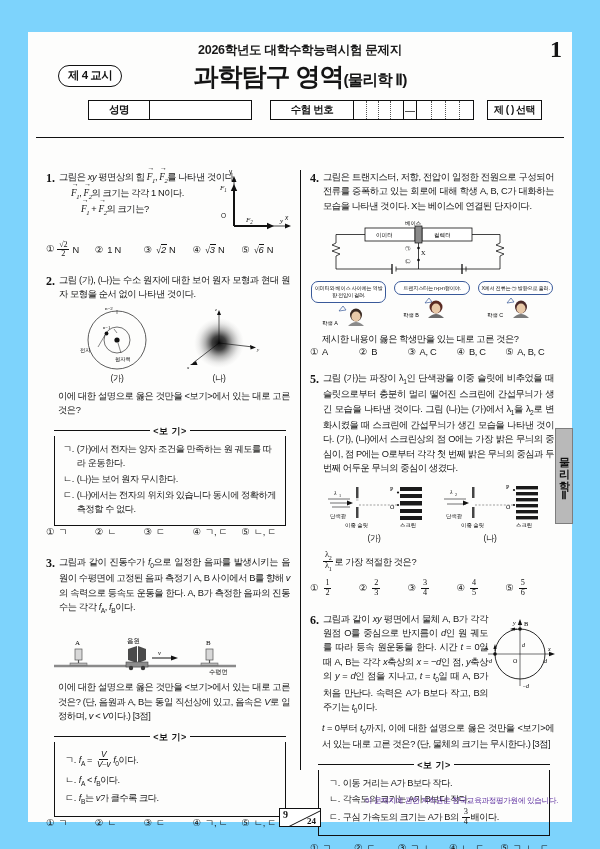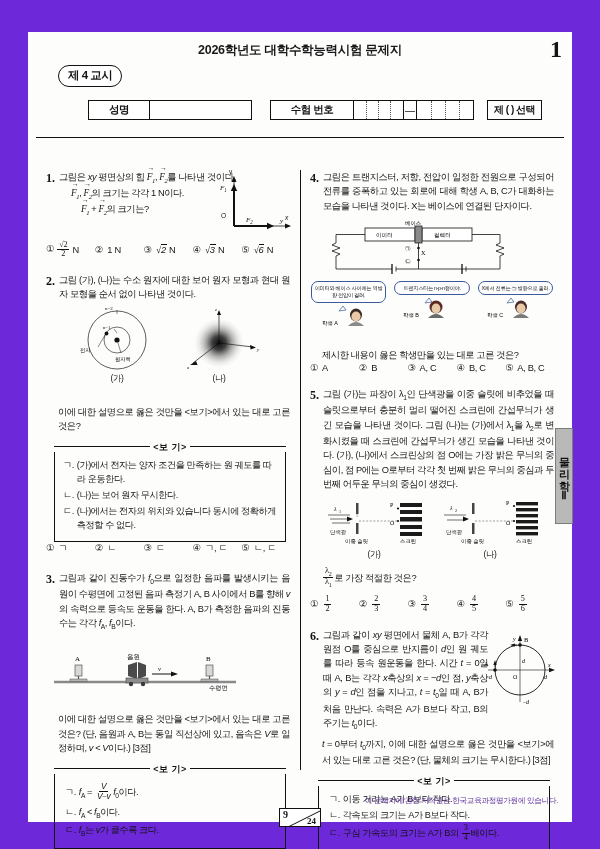--- a/index.html
+++ b/index.html
@@ -7,21 +7,21 @@
   body {
     width:600px; height:849px;
     background:#f2f1ef;
     font-family:"Liberation Sans", sans-serif;
     color:#141414;
     position:relative;
     overflow:hidden;
   }
   .page {
     position:absolute; left:0; top:0; width:600px; height:849px;
-    background:#6d28d9;
+    background:#7dd3fc;
   }
   .sheet {
     position:absolute; left:28px; top:32px; width:544px; height:790px;
     background:#fdfdfc;
   }
 
   
   .hdr { position:relative; height:118px; }
   .hdr-line1 {
     position:absolute; top:10px; left:0; width:100%;
@@ -100,21 +100,21 @@
     font-family:"Liberation Serif", serif;
     font-weight:bold; font-size:12px; margin-right:4px;
     flex:0 0 auto; line-height:1.45;
   }
   .q-body {
     font-size:9.3px; line-height:1.55; letter-spacing:-0.45px;
     text-align:justify; flex:1 1 auto;
   }
   .q-text {
     font-size:9.3px; line-height:1.55; letter-spacing:-0.45px;
-    text-align:justify; margin-top:20px;
+    text-align:justify; margin-top:4px;
   }
   .indent { padding-left:12px; }
   i.v { font-family:Liberation Sans, sans-serif; font-style:italic; }
   .vec { position:relative; display:inline-block; font-family:"Liberation Serif", serif; font-style:italic; }
   .vec::before {
     content:"→"; position:absolute; left:0; right:0; top:-7px;
     font-size:7px; text-align:center; font-style:normal;
   }
   sub { font-size:0.72em; }
 
@@ -203,20 +203,23 @@
 </head>
 <body>
 
 <div class="page">
 <div class="sheet">
 
   <div class="hdr">
     <div class="hdr-line1">2026학년도 대학수학능력시험 문제지</div>
     <div class="page-big">1</div>
     <div class="period-box">제 4 교시</div>
+    <div class="hdr-title">
+      <span class="main">과학탐구 영역</span><span class="sub">(물리학 Ⅱ)</span>
+    </div>
     <div class="idrow">
       <div class="lbl-cell">성명</div>
       <div class="blank-cell" style="width:128px"></div>
       <div style="width:22px"></div>
       <div class="lbl-cell">수험 번호</div>
       <div class="grid-cell" style="width:62px">
         <div class="gd"></div>
             <div class="gd"></div>
             <div class="gd"></div>
             <div class="gd"></div>

